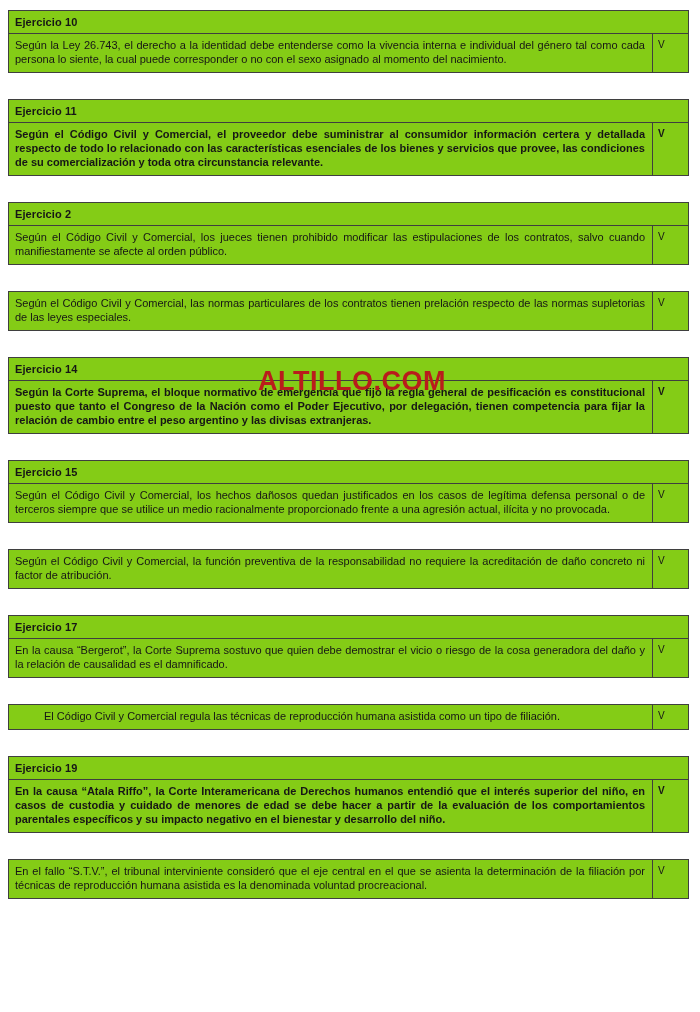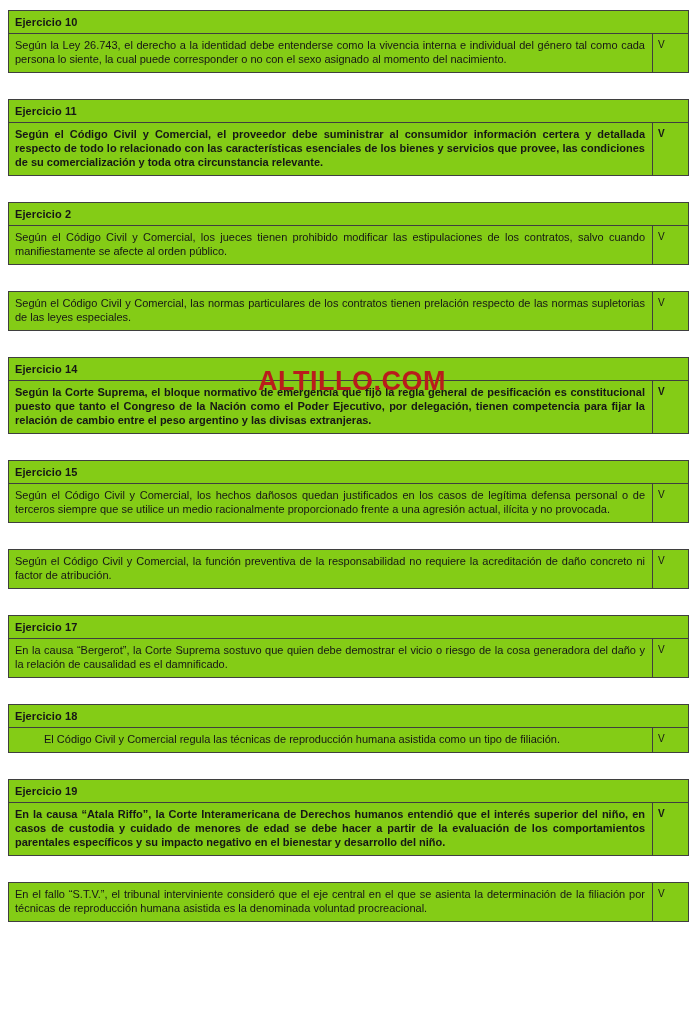--- a/index.html
+++ b/index.html
@@ -133,21 +133,20 @@
 
   <div class="exercise">
     <div class="exercise-header">Ejercicio 17</div>
     <div class="exercise-body lines-2">
       <div class="statement">En la causa “Bergerot”, la Corte Suprema sostuvo que quien debe demostrar el vicio o riesgo de la cosa generadora del daño y la relación de causalidad es el damnificado.</div>
       <div class="v-cell">V</div>
     </div>
   </div>
 
   <div class="exercise">
-    <div class="exercise-header">Ejercicio 18</div>
     <div class="exercise-body lines-1">
       <div class="statement">El Código Civil y Comercial regula las técnicas de reproducción humana asistida como un tipo de filiación.</div>
       <div class="v-cell">V</div>
     </div>
   </div>
 
   <div class="exercise">
     <div class="exercise-header">Ejercicio 19</div>
     <div class="exercise-body lines-3">
       <div class="statement">En la causa “Atala Riffo”, la Corte Interamericana de Derechos humanos entendió que el interés superior del niño, en casos de custodia y cuidado de menores de edad se debe hacer a partir de la evaluación de los comportamientos parentales específicos y su impacto negativo en el bienestar y desarrollo del niño.</div>

